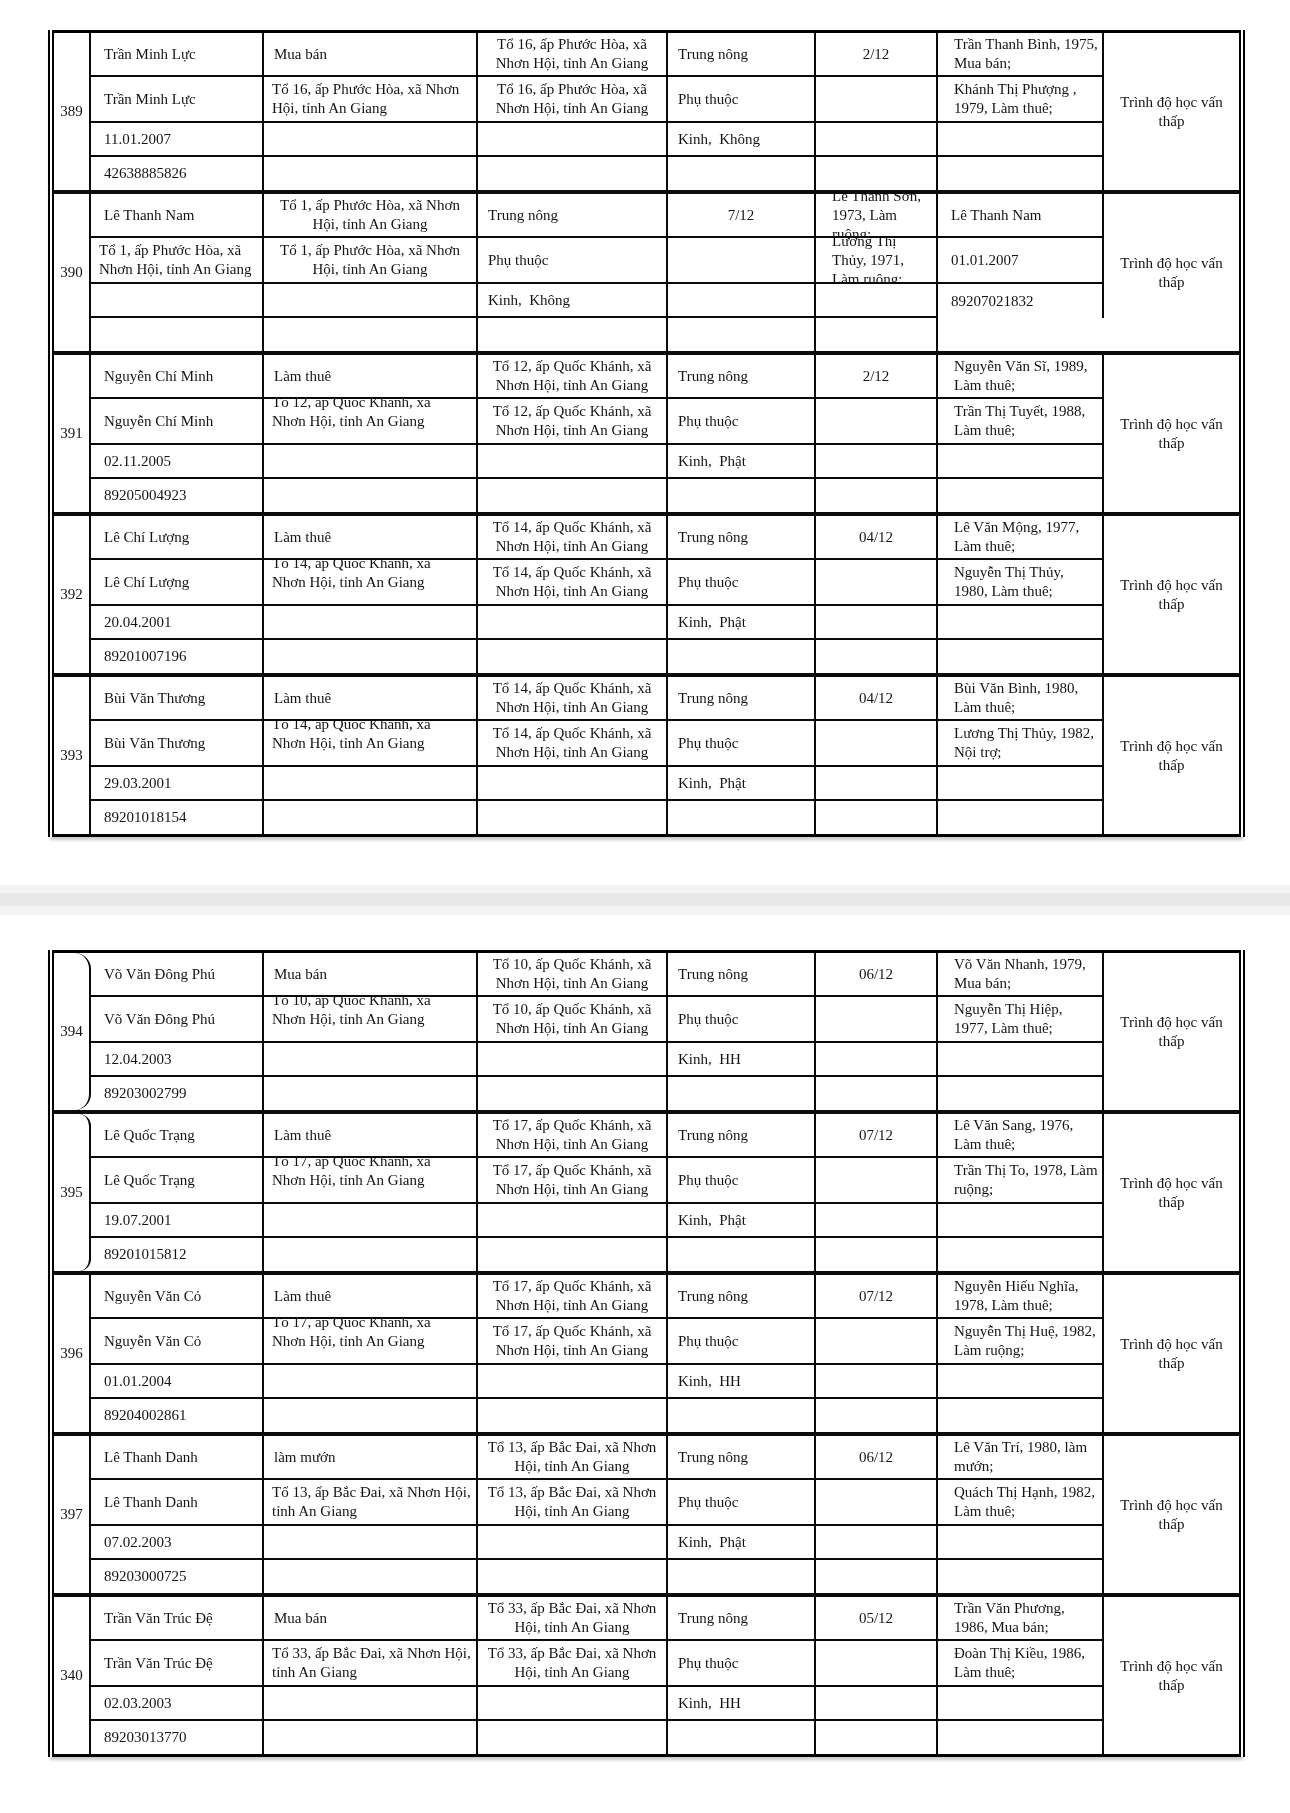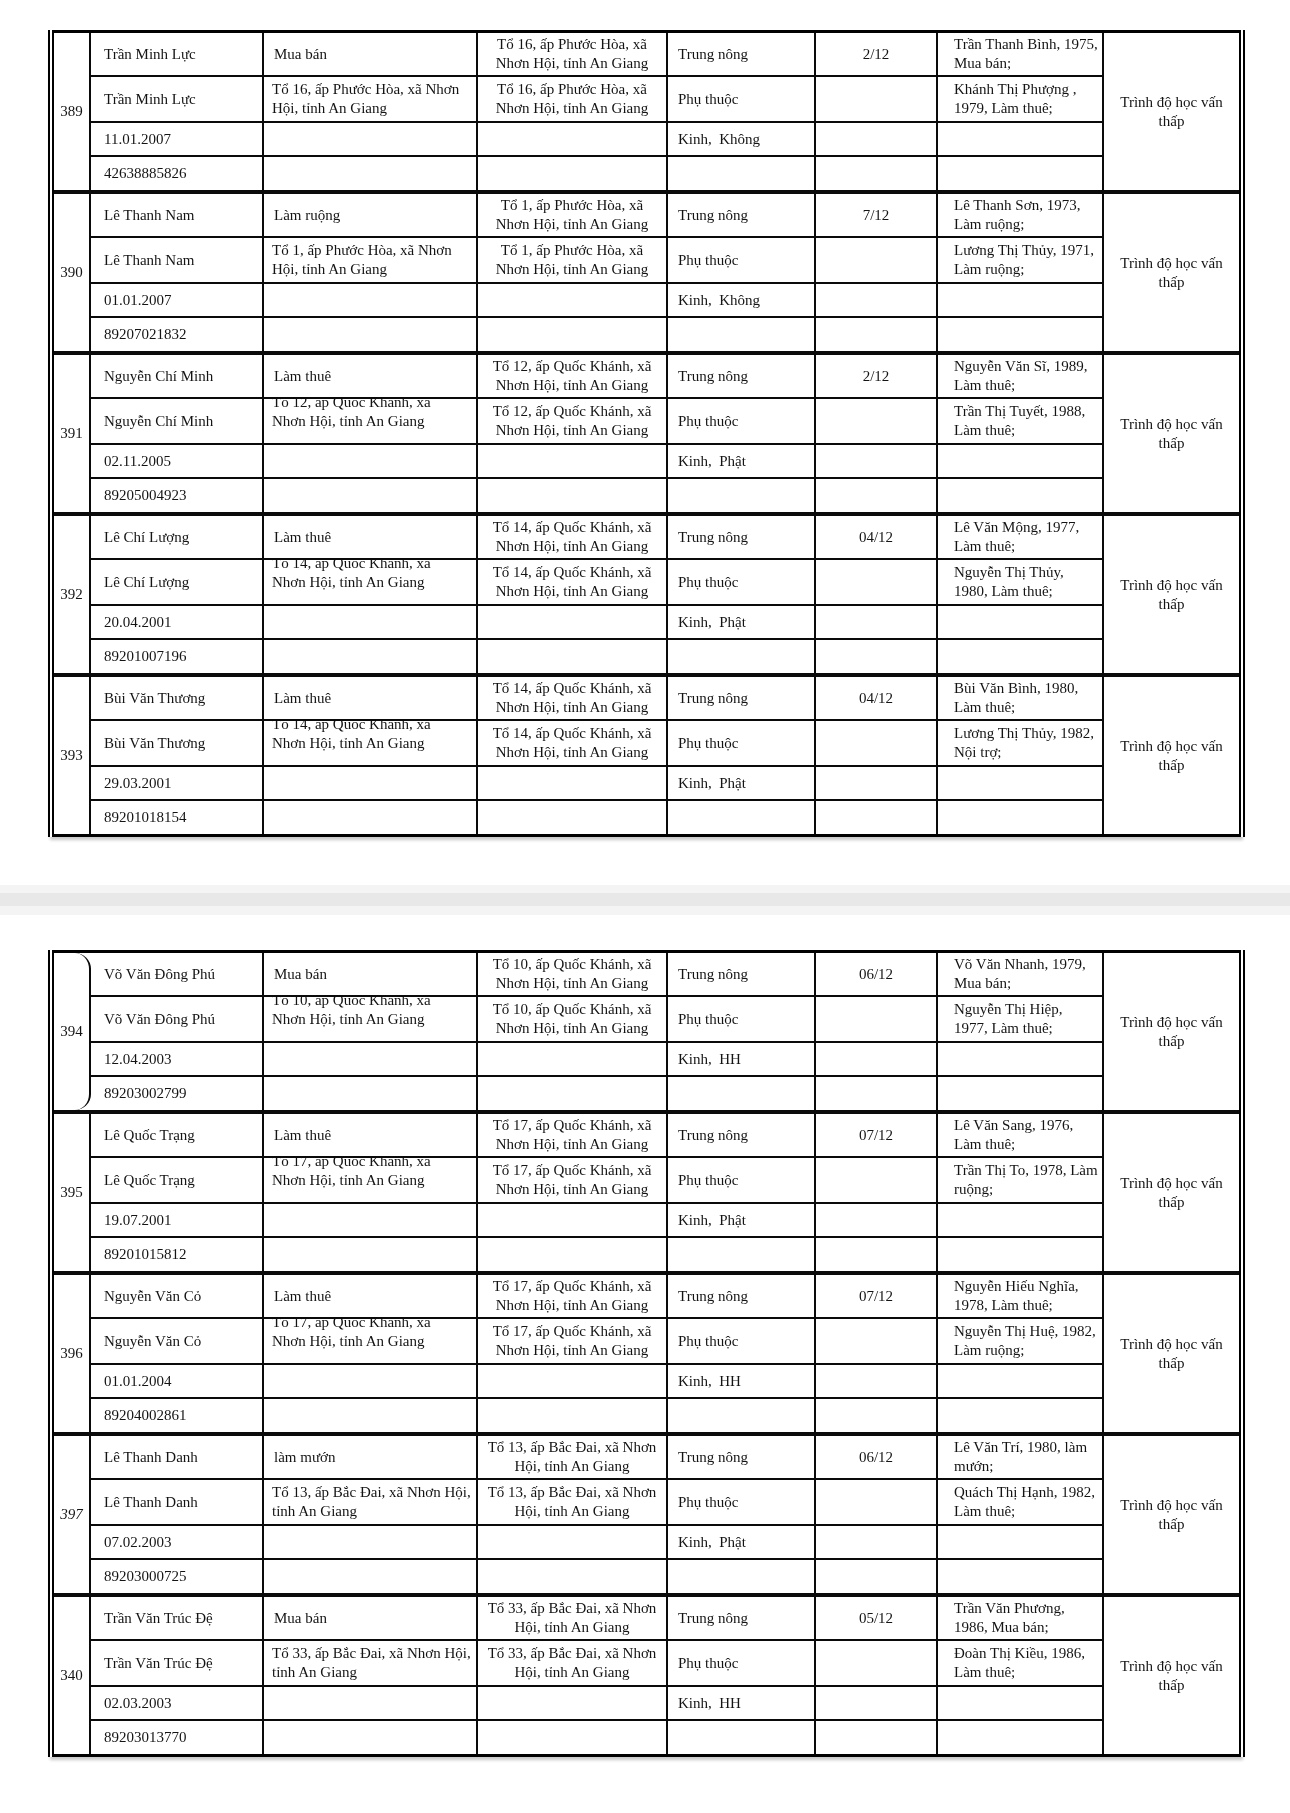--- a/index.html
+++ b/index.html
@@ -85,21 +85,20 @@
           <div class="cell last-row"></div>
           <div class="cell last-row"></div>
           <div class="cell last-row"></div>
           <div class="cell last-row"></div>
           <div class="cell last-row"></div>
           <div class="cell span4 last-col c-edu" style="grid-column:8;grid-row:1/5;">Trình độ học vấn thấp</div>
         </div>
         <div class="record">
           <div class="cell span4" style="grid-column:1;">390</div>
           <div class="cell c-name">Lê Thanh Nam</div>
-          <div class="cell ">Làm ruộng</div>
           <div class="cell c-addr">Tổ 1, ấp Phước Hòa, xã Nhơn Hội, tỉnh An Giang</div>
           <div class="cell ">Trung nông</div>
           <div class="cell c-ratio">7/12</div>
           <div class="cell c-rel">Lê Thanh Sơn, 1973, Làm ruộng;</div>
           <div class="cell c-name">Lê Thanh Nam</div>
           <div class="cell c-residence">Tổ 1, ấp Phước Hòa, xã Nhơn Hội, tỉnh An Giang</div>
           <div class="cell c-addr">Tổ 1, ấp Phước Hòa, xã Nhơn Hội, tỉnh An Giang</div>
           <div class="cell ">Phụ thuộc</div>
           <div class="cell "></div>
           <div class="cell c-rel">Lương Thị Thủy, 1971, Làm ruộng;</div>
@@ -240,21 +239,21 @@
           <div class="cell "></div>
           <div class="cell c-name last-row">89203002799</div>
           <div class="cell last-row"></div>
           <div class="cell last-row"></div>
           <div class="cell last-row"></div>
           <div class="cell last-row"></div>
           <div class="cell last-row"></div>
           <div class="cell span4 last-col c-edu" style="grid-column:8;grid-row:1/5;">Trình độ học vấn thấp</div>
         </div>
         <div class="record">
-          <div class="cell span4" style="grid-column:1;">395</div>
+          <div class="cell span4" style="grid-column:1;border-radius:12px;">395</div>
           <div class="cell c-name">Lê Quốc Trạng</div>
           <div class="cell ">Làm thuê</div>
           <div class="cell c-addr">Tổ 17, ấp Quốc Khánh, xã Nhơn Hội, tỉnh An Giang</div>
           <div class="cell ">Trung nông</div>
           <div class="cell c-ratio">07/12</div>
           <div class="cell c-rel">Lê Văn Sang, 1976, Làm thuê;</div>
           <div class="cell c-name">Lê Quốc Trạng</div>
           <div class="cell c-residence clipped">
             <div class="clipbox">Tổ 17, ấp Quốc Khánh, xã Nhơn Hội, tỉnh An Giang</div>
           </div>
@@ -300,21 +299,21 @@
           <div class="cell "></div>
           <div class="cell c-name last-row">89204002861</div>
           <div class="cell last-row"></div>
           <div class="cell last-row"></div>
           <div class="cell last-row"></div>
           <div class="cell last-row"></div>
           <div class="cell last-row"></div>
           <div class="cell span4 last-col c-edu" style="grid-column:8;grid-row:1/5;">Trình độ học vấn thấp</div>
         </div>
         <div class="record">
-          <div class="cell span4" style="grid-column:1;font-style:italic;">397</div>
+          <div class="cell span4" style="grid-column:1;">397</div>
           <div class="cell c-name">Lê Thanh Danh</div>
           <div class="cell ">làm mướn</div>
           <div class="cell c-addr">Tổ 13, ấp Bắc Đai, xã Nhơn Hội, tỉnh An Giang</div>
           <div class="cell ">Trung nông</div>
           <div class="cell c-ratio">06/12</div>
           <div class="cell c-rel">Lê Văn Trí, 1980, làm mướn;</div>
           <div class="cell c-name">Lê Thanh Danh</div>
           <div class="cell c-residence">Tổ 13, ấp Bắc Đai, xã Nhơn Hội, tỉnh An Giang</div>
           <div class="cell c-addr">Tổ 13, ấp Bắc Đai, xã Nhơn Hội, tỉnh An Giang</div>
           <div class="cell ">Phụ thuộc</div>

